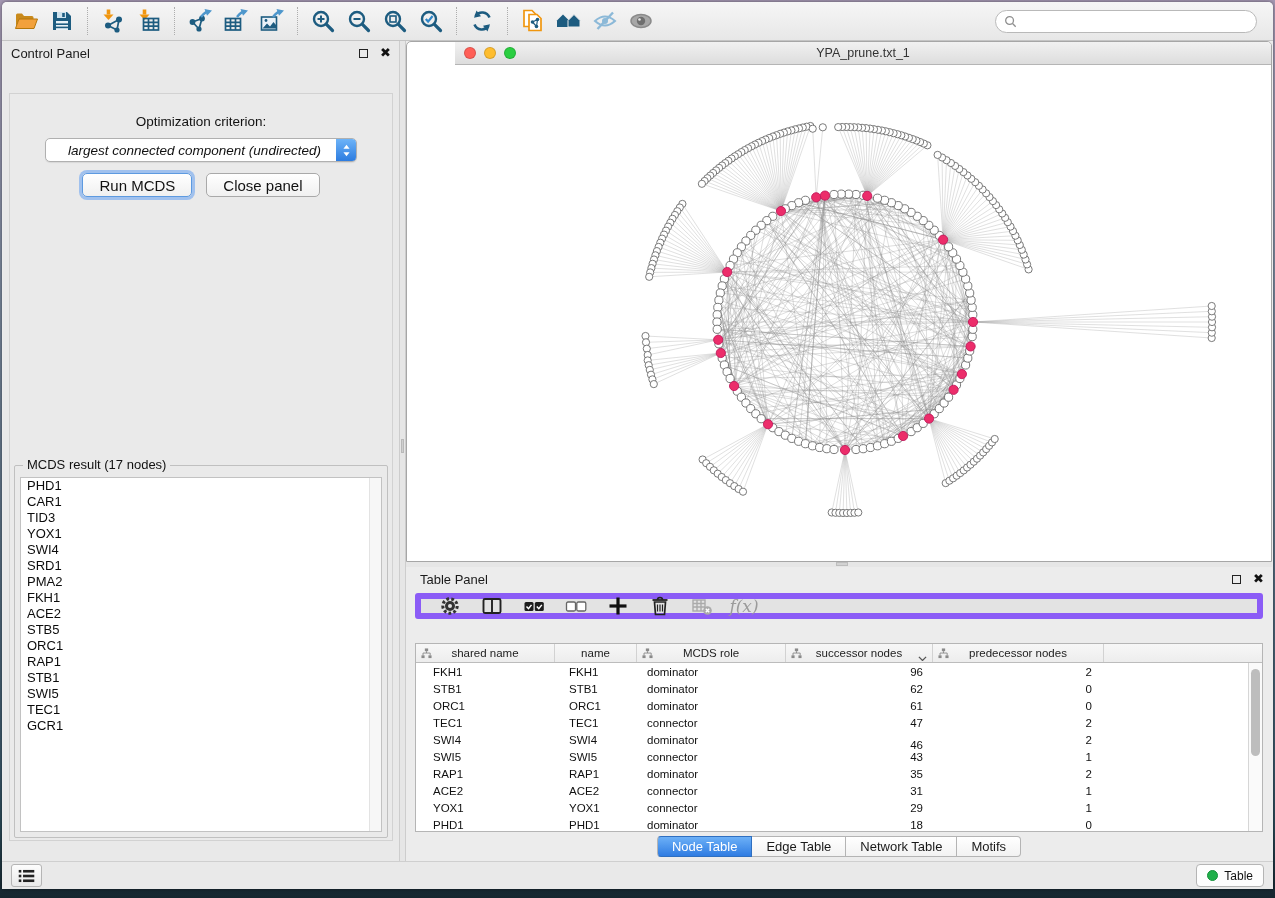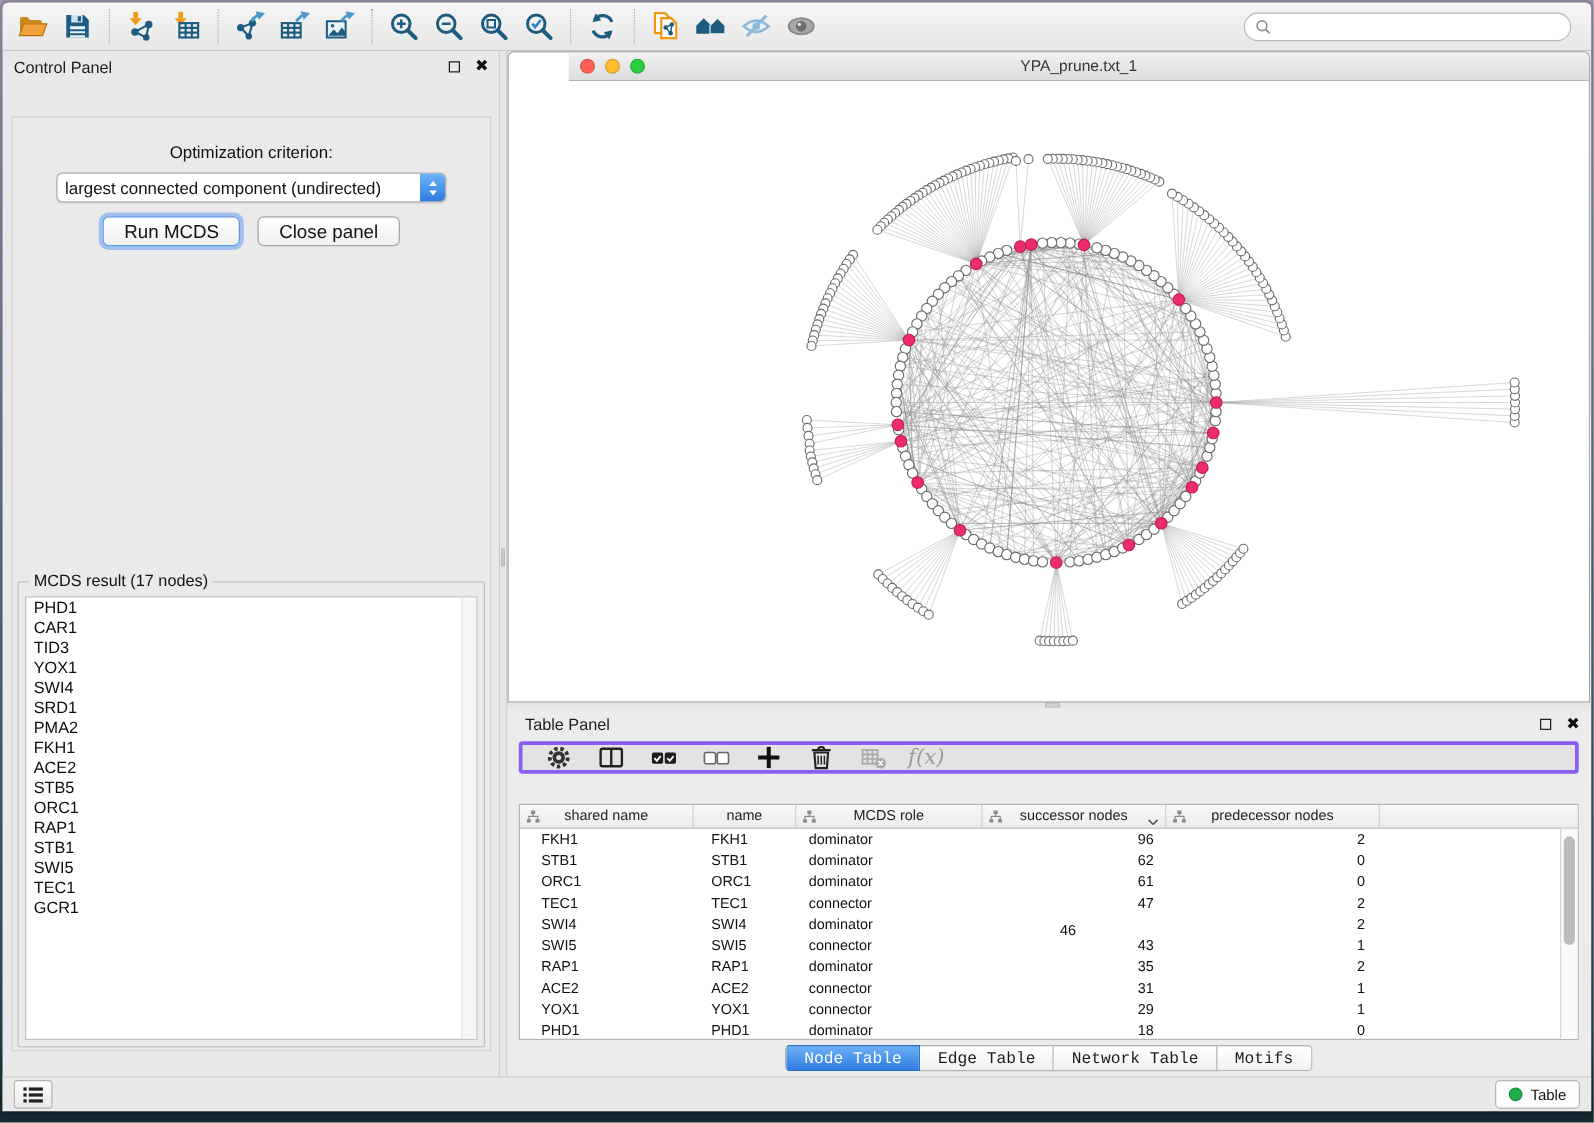--- a/index.html
+++ b/index.html
@@ -50,21 +50,21 @@
   .cp-content {
     position:absolute; left:6px; right:6px; top:52px; bottom:20px;
     background:#eaeaea; border:1px solid #d2d2d2;
   }
   .opt-label { margin-top:20px; text-align:center; font-size:13.5px; color:#111; }
   .dropdown {
     margin:9px auto 0; width:312px; height:24px; background:#fff;
     border:1px solid #b0b0b0; border-radius:5px; display:flex; align-items:center;
     font-size:13.5px; color:#111; cursor:pointer; box-shadow:0 1px 1px rgba(0,0,0,.08);
   }
-  .dropdown .dd-text { flex:1; padding-left:6px; white-space:nowrap; overflow:hidden; }
+  .dropdown .dd-text { flex:1; padding-left:22px; white-space:nowrap; overflow:hidden;font-style:italic; }
   .dd-arrows {
     width:20px; height:22px; border-radius:0 4px 4px 0; flex:none;
     background:linear-gradient(#6db3f8,#2d7ce0); display:flex; align-items:center; justify-content:center;
   }
   .btn-row { margin-top:11px; display:flex; justify-content:center; gap:14px; }
   .mac-btn {
     height:24px; padding:0 16px; background:linear-gradient(#ffffff,#f0f0f0);
     border:1px solid #a9a9a9; border-radius:5px; font-size:15px; color:#111; cursor:pointer;
   }
   .mac-btn.focused { box-shadow:0 0 0 3px rgba(110,165,240,.6); border-color:#5d9ae0; }
@@ -98,21 +98,21 @@
   }
   .lights { display:flex; gap:8px; padding-left:9px; }
   .light { width:12px; height:12px; border-radius:50%; cursor:pointer; }
   .net-title { position:absolute; left:0; right:0; text-align:center; font-size:12.5px; color:#333; }
   .net-canvas { position:absolute; left:0; top:23px; right:0; bottom:0; background:#fff; }
   .net-canvas svg { width:100%; height:100%; display:block; }
   
   .table-panel { position:absolute; left:404px; top:565px; width:866px; height:294px; background:#ececec; }
   .tp-toolbar {
     position:absolute; left:9px; right:9px; top:26px; height:26px;
-    background:#e3e3e3; border:3px solid #8b5cf6; border-radius:3px;
+    background:#e3e3e3; border:6px solid #8b5cf6; border-radius:3px;
     display:flex; align-items:center; padding-left:14px; gap:12px;
   }
   .tp-icon { width:30px; height:30px; display:flex; align-items:center; justify-content:center; border-radius:3px; }
   .tp-icon svg { width:22px; height:22px; display:block; }
   .tp-icon .fx { font-family:"DejaVu Serif","Liberation Serif",serif; font-style:italic; font-size:17px; color:#9b9b9b; }
   .tbl { position:absolute; left:9px; right:9px; top:76px; height:189px; background:#fff; border:1px solid #b5b5b5; }
   .tbl-head { display:flex; height:19px; background:linear-gradient(#f7f7f7,#ededed); border-bottom:1px solid #bcbcbc; }
   .th { position:relative; display:flex; align-items:center; justify-content:center; border-right:1px solid #d2d2d2; font-size:11.5px; color:#222; cursor:pointer; }
   .th .col-icon { position:absolute; left:5px; top:4px; width:11px; height:11px; }
   .th .sort { position:absolute; right:5px; top:7px; width:9px; height:6px; }
@@ -1375,21 +1375,21 @@
             <div class="td" style="width: 139px; flex: 0 0 auto; padding-left: 17px; text-align: left;">TEC1</div>
             <div class="td" style="width: 82px; flex: 0 0 auto; padding-left: 14px; text-align: left;">TEC1</div>
             <div class="td" style="width: 149px; flex: 0 0 auto; padding-left: 10px; text-align: left;">connector</div>
             <div class="td" style="width: 147px; flex: 0 0 auto; padding-right: 10px; text-align: right;">47</div>
             <div class="td" style="width: 171px; flex: 0 0 auto; padding-right: 12px; text-align: right;">2</div>
           </div>
           <div class="tr">
             <div class="td" style="width: 139px; flex: 0 0 auto; padding-left: 17px; text-align: left;">SWI4</div>
             <div class="td" style="width: 82px; flex: 0 0 auto; padding-left: 14px; text-align: left;">SWI4</div>
             <div class="td" style="width: 149px; flex: 0 0 auto; padding-left: 10px; text-align: left;">dominator</div>
-            <div class="td" style="width: 147px; flex: 0 0 auto; padding-right: 10px; text-align: center; margin-top: 11px;">46</div>
+            <div class="td" style="width: 147px; flex: 0 0 auto; padding-right: 10px; text-align: right; margin-top: 11px;">46</div>
             <div class="td" style="width: 171px; flex: 0 0 auto; padding-right: 12px; text-align: right;">2</div>
           </div>
           <div class="tr">
             <div class="td" style="width: 139px; flex: 0 0 auto; padding-left: 17px; text-align: left;">SWI5</div>
             <div class="td" style="width: 82px; flex: 0 0 auto; padding-left: 14px; text-align: left;">SWI5</div>
             <div class="td" style="width: 149px; flex: 0 0 auto; padding-left: 10px; text-align: left;">connector</div>
             <div class="td" style="width: 147px; flex: 0 0 auto; padding-right: 10px; text-align: right;">43</div>
             <div class="td" style="width: 171px; flex: 0 0 auto; padding-right: 12px; text-align: right;">1</div>
           </div>
           <div class="tr">
@@ -1418,21 +1418,21 @@
             <div class="td" style="width: 82px; flex: 0 0 auto; padding-left: 14px; text-align: left;">PHD1</div>
             <div class="td" style="width: 149px; flex: 0 0 auto; padding-left: 10px; text-align: left;">dominator</div>
             <div class="td" style="width: 147px; flex: 0 0 auto; padding-right: 10px; text-align: right;">18</div>
             <div class="td" style="width: 171px; flex: 0 0 auto; padding-right: 12px; text-align: right;">0</div>
           </div>
         </div>
       <div class="tbl-scroll">
         <div class="tbl-thumb"></div>
       </div>
     </div>
-    <div class="seg-row tp-tabs" id="tp-tabs" style="position:absolute;font-family:Liberation Mono, monospace;">
+    <div class="seg-row tp-tabs" id="tp-tabs" style="position:absolute;">
         <div class="seg seg-active">Node Table</div>
         <div class="seg">Edge Table</div>
         <div class="seg">Network Table</div>
         <div class="seg">Motifs</div>
       </div>
   </div>
 
   <div class="status-bar">
     <div class="status-list-btn">
       <svg viewBox="0 0 22 18" width="19" height="16">

